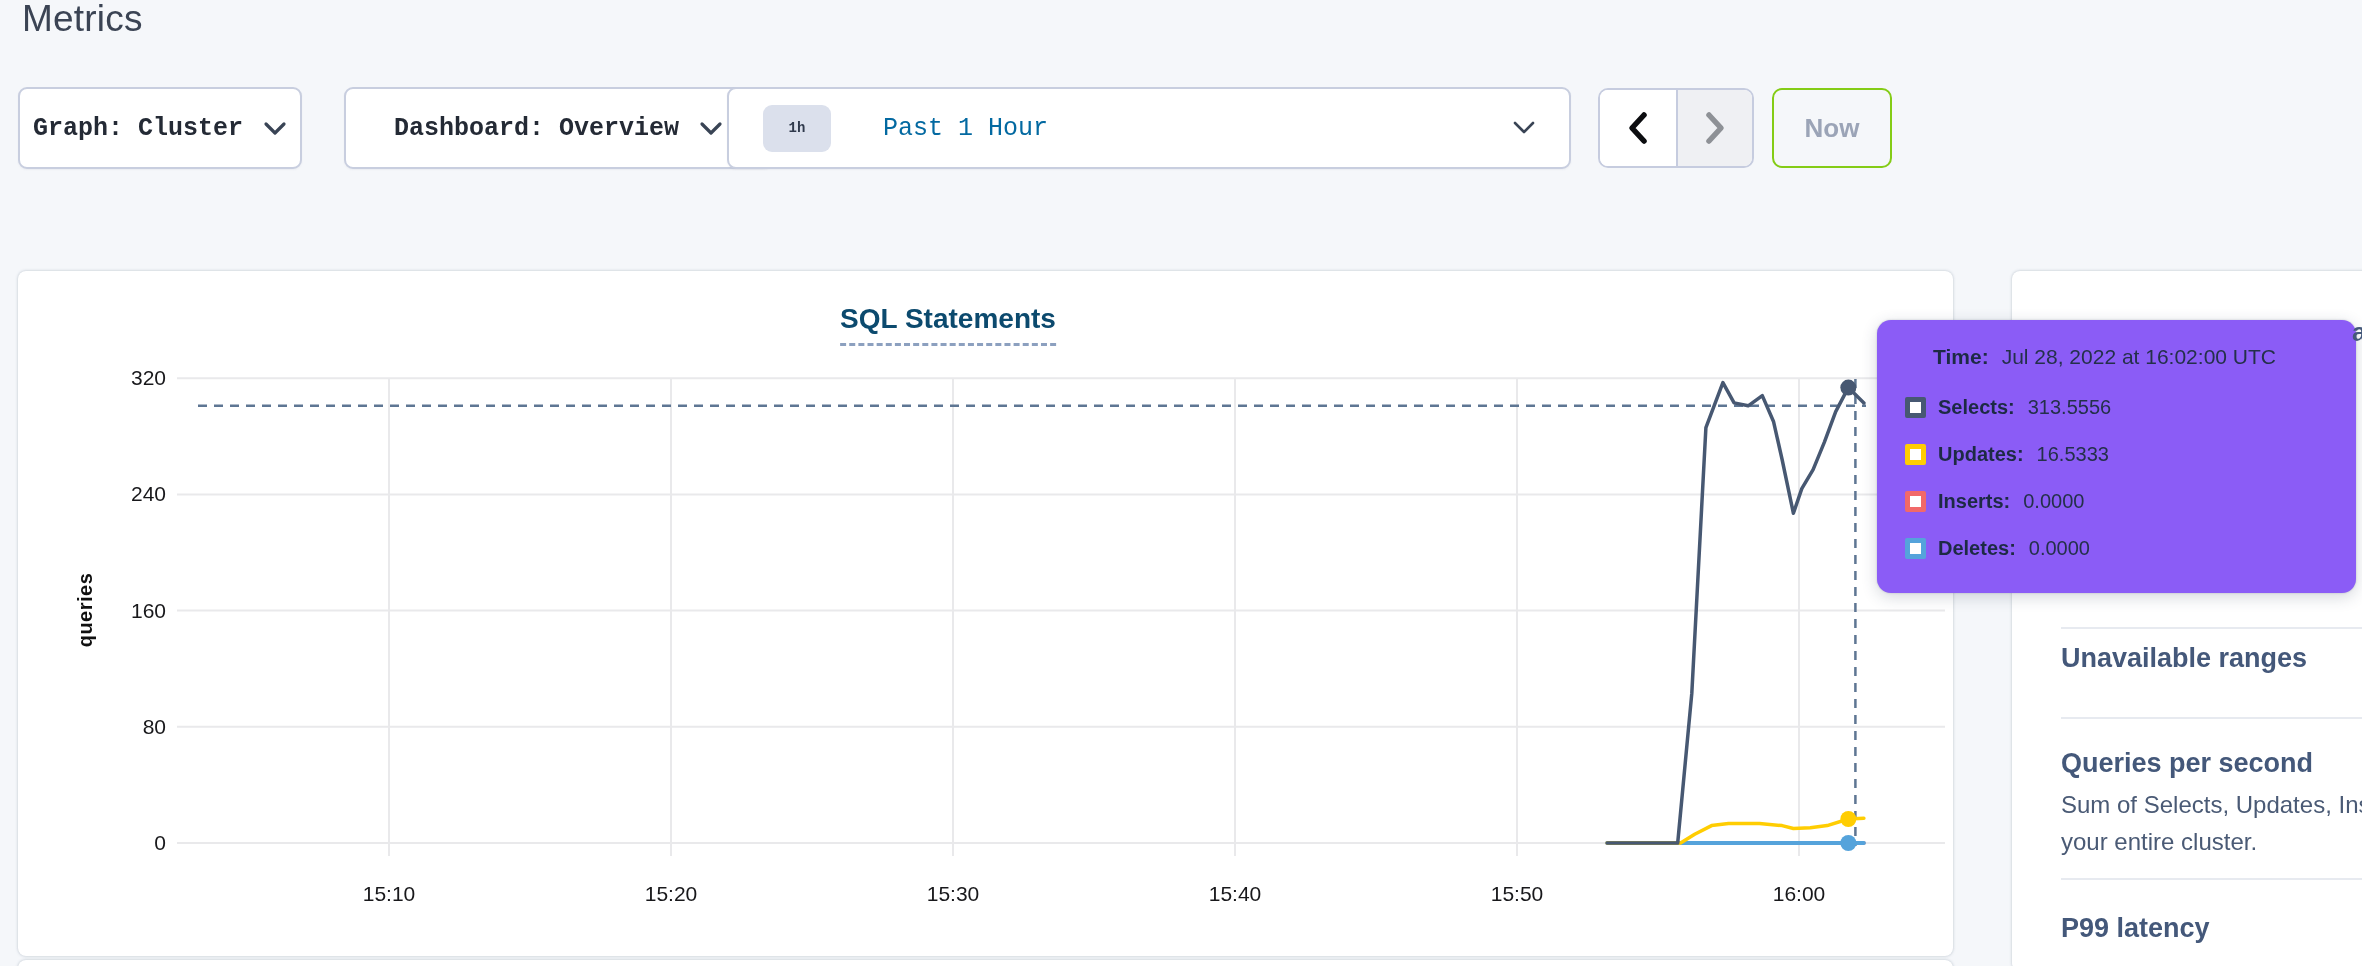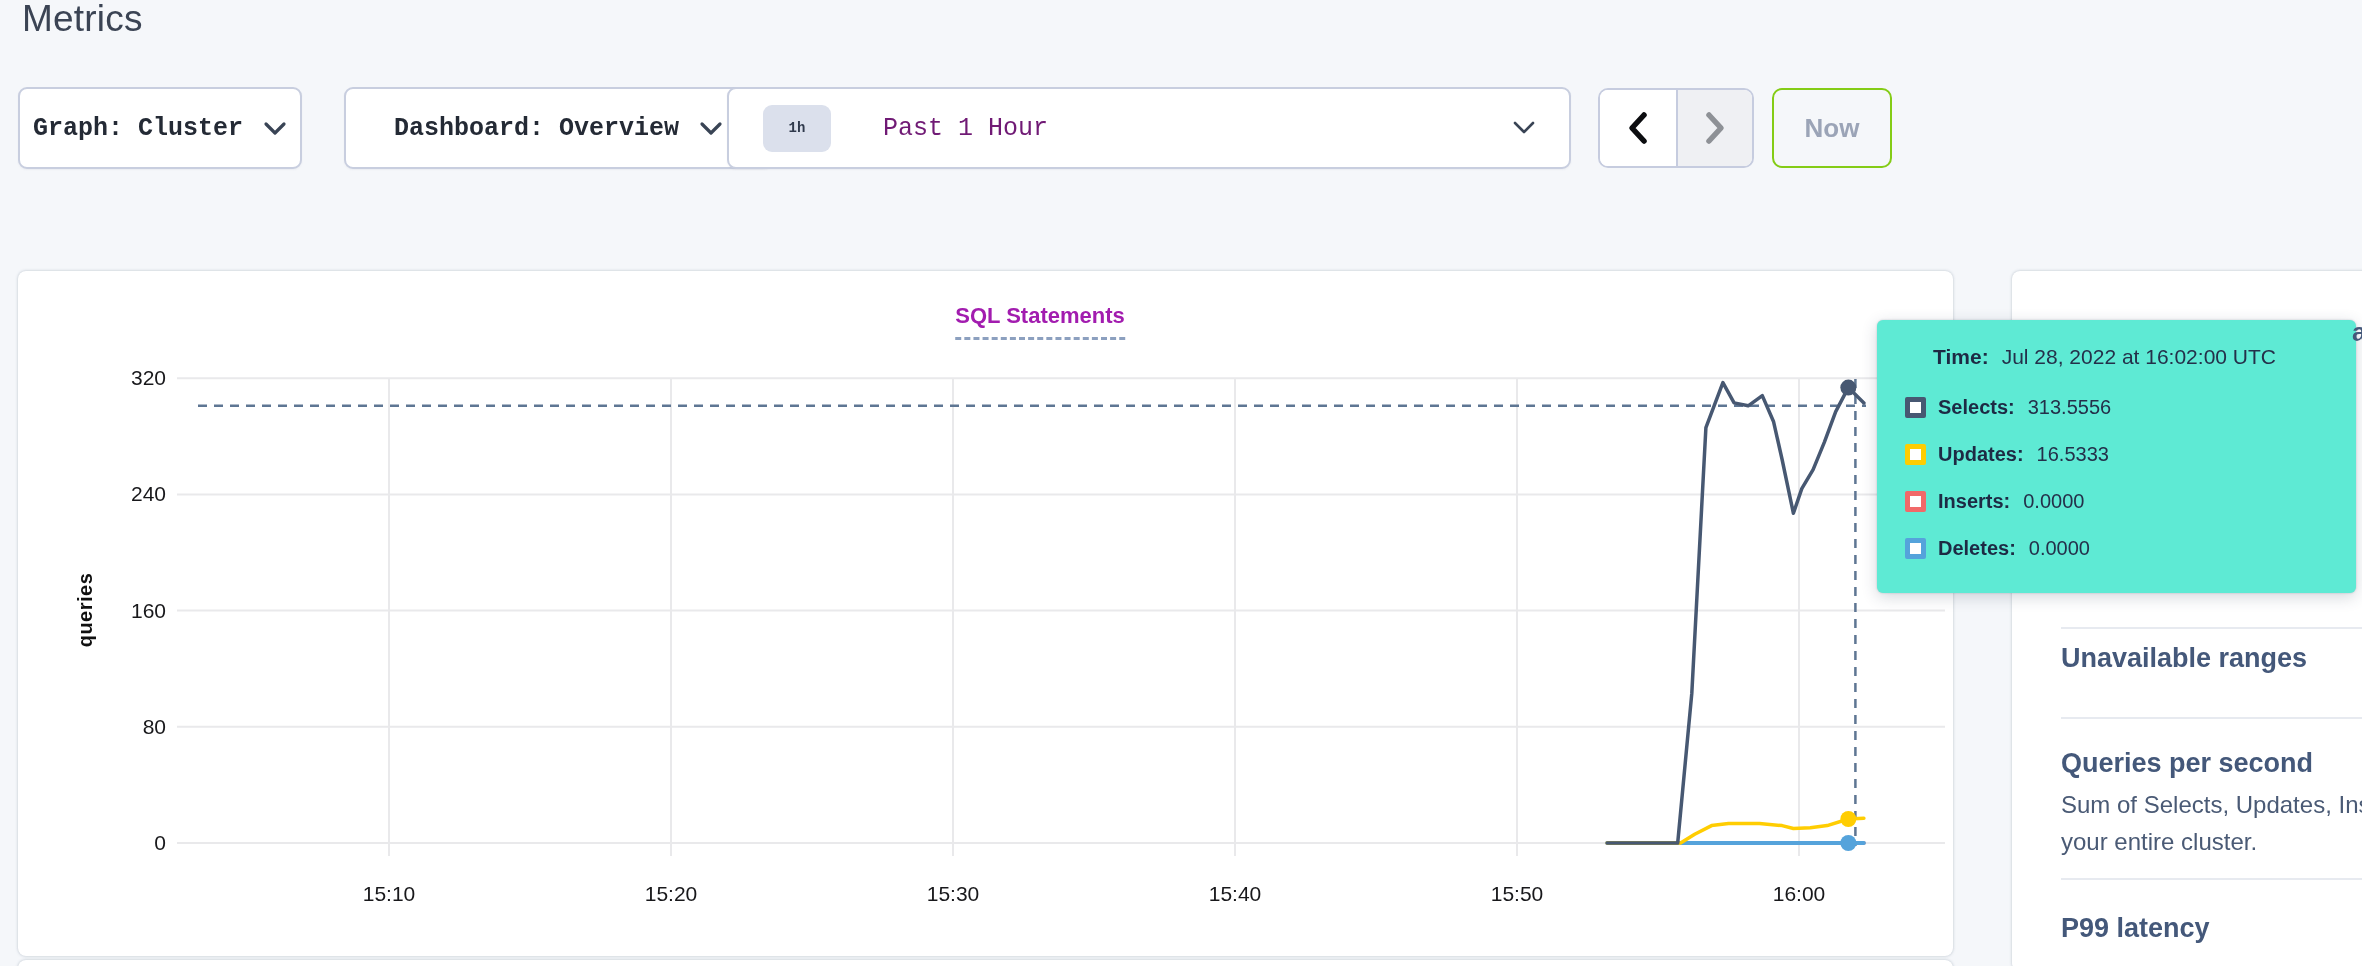--- a/index.html
+++ b/index.html
@@ -29,21 +29,21 @@
   .btn .lbl { font-size:25px; font-weight:700; color:#242A35; }
   .chev { margin-left:20px; display:inline-flex; }
   .dd-graph { left:18px; width:284px; }
   .dd-dash  { left:344px; width:429px; }
   .time-sel { left:727px; width:844px; justify-content:flex-start; padding:0 34px; }
   .time-badge {
     background:#DBE0EC; border-radius:9px; width:68px; height:47px;
     display:flex; align-items:center; justify-content:center;
     font-size:14px; font-weight:700; color:#303A4C;
   }
-  .time-lbl { margin-left:52px; font-size:25px; font-weight:400; color:#701a75;text-align:center; }
+  .time-lbl { margin-left:52px; font-size:25px; font-weight:400; color:#0369a1;text-align:center; }
   .time-sel .chev { position:absolute; right:34px; margin:0; }
 
   .nav-group {
     position:absolute; left:1598px; top:88px; width:156px; height:80px;
     border:2px solid #C6CCDF; border-radius:10px; overflow:hidden;
     display:flex; background:#fff;
   }
   .nav-half { width:50%; height:100%; display:flex; align-items:center; justify-content:center; cursor:pointer; }
   .nav-prev { background:#FFFFFF; }
   .nav-next { background:#EFF0F3; border-left:2px solid #C6CCDF; cursor:default; }
@@ -54,36 +54,36 @@
     font-size:26px; font-weight:600; color:#9BA4B7; cursor:default;
   }
 
   
   .card { position:absolute; background:#fff; border-radius:8px; box-shadow:0 0 3px rgba(67,90,111,.35); }
   .chart-card { left:18px; top:271px; width:1935px; height:685px; }
   .right-card { left:2012px; top:271px; width:400px; height:700px; }
   .bottom-strip { left:18px; top:960px; width:1935px; height:10px; border-radius:8px 8px 0 0; }
 
   .chart-title {
-    left:1040px; top:303px; transform:translateX(-50%);
-    font-size:22px; font-weight:700; color:#a21caf;
+    left:948px; top:303px; transform:translateX(-50%);
+    font-size:28px; font-weight:700; color:#0c4a6e;
     border-bottom:3px dashed #8CA0BF; padding-bottom:8px; white-space:nowrap;
     cursor:pointer;
   }
   .y-axis-label {
     left:85px; top:610px; transform:translate(-50%,-50%) rotate(-90deg);
     font-size:20px; font-weight:700; color:#101010; letter-spacing:.5px;
   }
 
   #chart-svg { position:absolute; left:0; top:0; pointer-events:none; }
 
   
   .tooltip {
     position:absolute; left:1877px; top:320px; width:479px; height:273px;
-    background:#5eead4; border-radius:6px;
+    background:#8b5cf6; border-radius:14px;
     box-shadow:0 4px 16px rgba(40,55,80,.20), 0 0 2px rgba(40,55,80,.25);
     padding:24px 0 0 28px; z-index:10;
   }
   .tt-row { display:flex; align-items:center; height:26px; margin-bottom:21px; font-size:20px; color:#1D2A44; }
   .tt-time { margin-left:28px; margin-bottom:24px; font-size:21px; }
   .tt-label { font-weight:700; }
   .tt-value { font-weight:400; margin-left:13px; color:#24304A; }
   .swatch { width:21px; height:21px; border:5px solid #000; border-radius:2px; background:#fff; margin-right:12px; flex:0 0 auto; }
 
   

